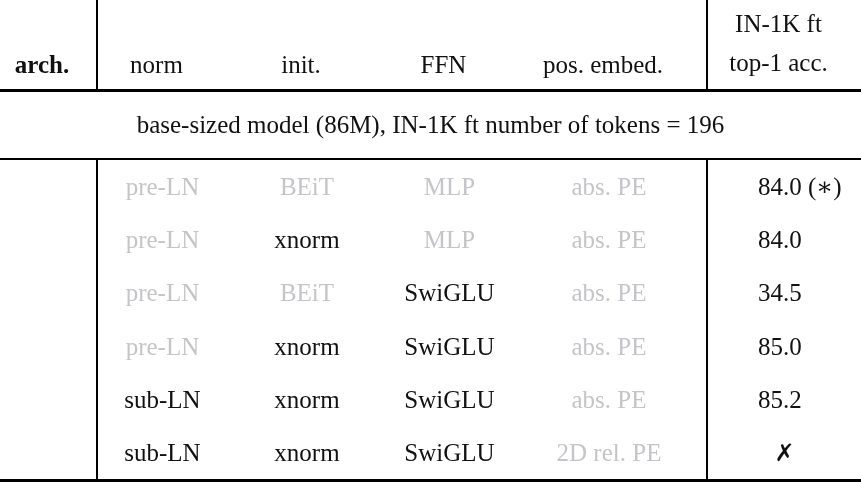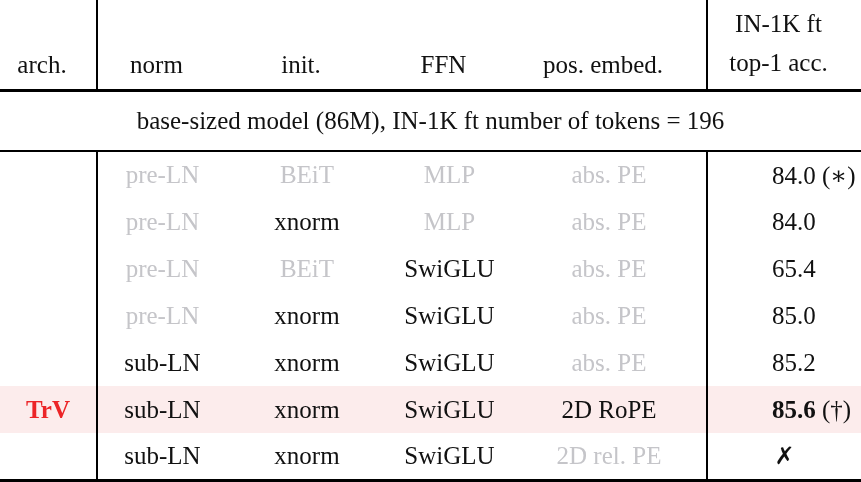--- a/index.html
+++ b/index.html
@@ -56,28 +56,28 @@
   }
 
   tbody tr.data-row { height: 42px; }
   tbody td {
     text-align: center;
     vertical-align: middle;
     padding: 0;
   }
   tbody tr.data-row:last-child td { border-bottom: 3px solid var(--rule-black); }
 
-  .vr { border-right: 2px solid var(--rule-black); }
+  .vr { border-right: 2px solid var(--rule-black); font-weight: bold; }
   .vl { border-left: 2px solid var(--rule-black); }
 
   .muted { color: var(--muted-text); margin-top: 12px; }
   .arch-label { color: var(--accent-red); font-weight: bold; }
   tr.highlight td { background: var(--highlight-row); }
 
-  td.acc { text-align: left; padding-left: 64px; white-space: nowrap; }
+  td.acc { text-align: left; padding-left: 50px; white-space: nowrap; }
   td.acc.center { text-align: center; padding-left: 0; }
   .b { font-weight: bold; }
   .cross {
     font-family: "DejaVu Sans", sans-serif;
     font-weight: bold;
     font-size: 24px;
   }
 </style>
 </head>
 <body>
@@ -127,49 +127,41 @@
       <td class="muted">abs. PE</td>
       <td class="vl acc"><span>84.0</span> <span></span></td>
     </tr>
 
     <tr class="data-row">
       <td class="vr"></td>
       <td class="muted">pre-LN</td>
       <td class="muted">BEiT</td>
       <td>SwiGLU</td>
       <td class="muted">abs. PE</td>
-      <td class="vl acc"><span>65.4</span> <span></span></td>
+      <td class="vl acc"><span>34.5</span> <span></span></td>
     </tr>
 
     <tr class="data-row">
       <td class="vr"></td>
       <td class="muted">pre-LN</td>
       <td>xnorm</td>
       <td>SwiGLU</td>
       <td class="muted">abs. PE</td>
       <td class="vl acc"><span>85.0</span> <span></span></td>
     </tr>
 
     <tr class="data-row">
       <td class="vr"></td>
       <td>sub-LN</td>
       <td>xnorm</td>
       <td>SwiGLU</td>
       <td class="muted">abs. PE</td>
       <td class="vl acc"><span>85.2</span> <span></span></td>
     </tr>
 
-    <tr class="data-row highlight">
-      <td class="vr arch-label">TrV</td>
-      <td>sub-LN</td>
-      <td>xnorm</td>
-      <td>SwiGLU</td>
-      <td>2D RoPE</td>
-      <td class="vl acc"><span class="b">85.6</span> <span>(†)</span></td>
-    </tr>
 
     <tr class="data-row">
       <td class="vr"></td>
       <td>sub-LN</td>
       <td>xnorm</td>
       <td>SwiGLU</td>
       <td class="muted">2D rel. PE</td>
       <td class="vl acc center"><span class="cross">✗</span></td>
     </tr>
 

